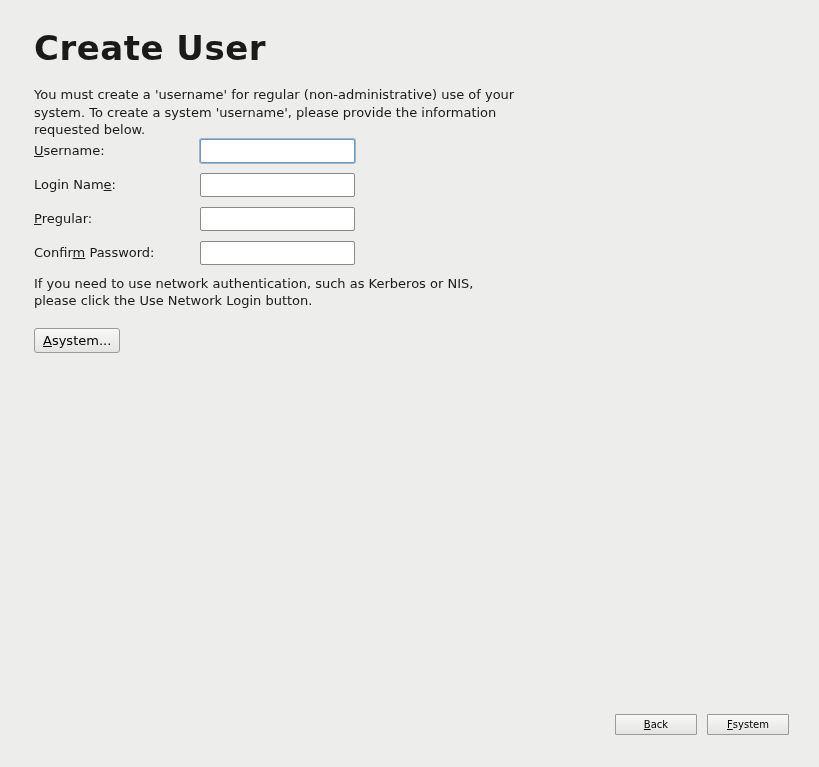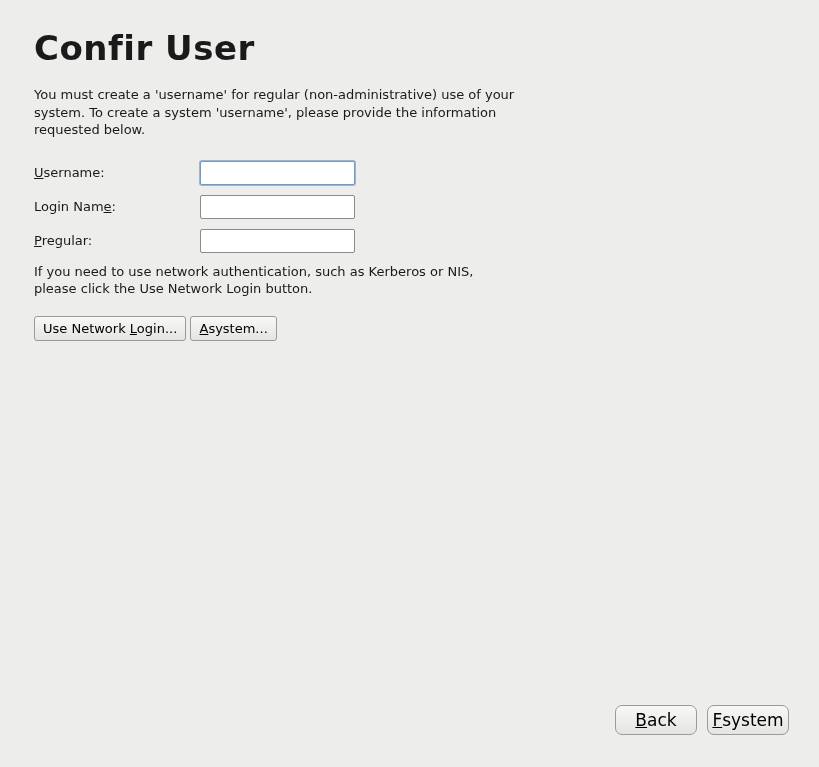--- a/index.html
+++ b/index.html
@@ -22,21 +22,20 @@
     }
     .heading {
       font-size: 34px;
       font-weight: bold;
       margin-bottom: 18px;
       letter-spacing: 0.5px;
     }
     .intro {
       max-width: 500px;
       line-height: 1.35;
-      margin-bottom: 22px;
     }
     .form-row {
       display: flex;
       align-items: center;
       margin-bottom: 10px;
       gap: 28px;
     }
     .form-label {
       width: 138px;
       flex: 0 0 138px;
@@ -82,35 +81,35 @@
       right: 30px;
       bottom: 32px;
       display: flex;
       gap: 10px;
     }
     .nav-btn {
       padding: 4px 0;
       width: 82px;
       background: linear-gradient(#f8f8f7, #e4e4e2);
       border: 1px solid #9a9a96;
-      border-radius: 7px;
-      font-size: 17px;
+      border-radius: 1px;
+      font-size: 10px;
       font-family: inherit;
       cursor: pointer;
       text-align: center;
     }
     .nav-btn .ul {
       text-decoration: underline;
     }
   </style>
 </head>
 <body>
 
 <div class="content">
-  <div class="heading">Confir User</div>
+  <div class="heading">Create User</div>
 
   <p class="intro">You must create a 'username' for regular (non-administrative) use of your system.  To create a system 'username', please provide the information requested below.</p>
 
   <div class="form-row">
     <label class="form-label">
       <span class="ul">U</span><span>sername:</span>
     </label>
     <input type="text" class="form-input focused" value="" style="">
   </div>
 
@@ -121,26 +120,29 @@
     <input type="text" class="form-input" value="" style="">
   </div>
 
   <div class="form-row">
     <label class="form-label">
       <span class="ul">P</span><span>regular:</span>
     </label>
     <input type="password" class="form-input" value="" style="">
   </div>
 
+  <div class="form-row">
+    <label class="form-label">
+      <span>Confir</span><span class="ul">m</span><span> Password:</span>
+    </label>
+    <input type="password" class="form-input" value="" style="">
+  </div>
 
   <p class="section-text">If you need to use network authentication, such as Kerberos or NIS, please click the Use Network Login button.</p>
 
-  <button class="btn">
-    <span>Use Network </span><span class="ul">L</span><span>ogin...</span>
-  </button>
 
 
   <button class="btn">
     <span class="ul">A</span><span>system...</span>
   </button>
 </div>
 
 <div class="footer">
   <button class="nav-btn">
     <span class="ul">B</span><span>ack</span>

